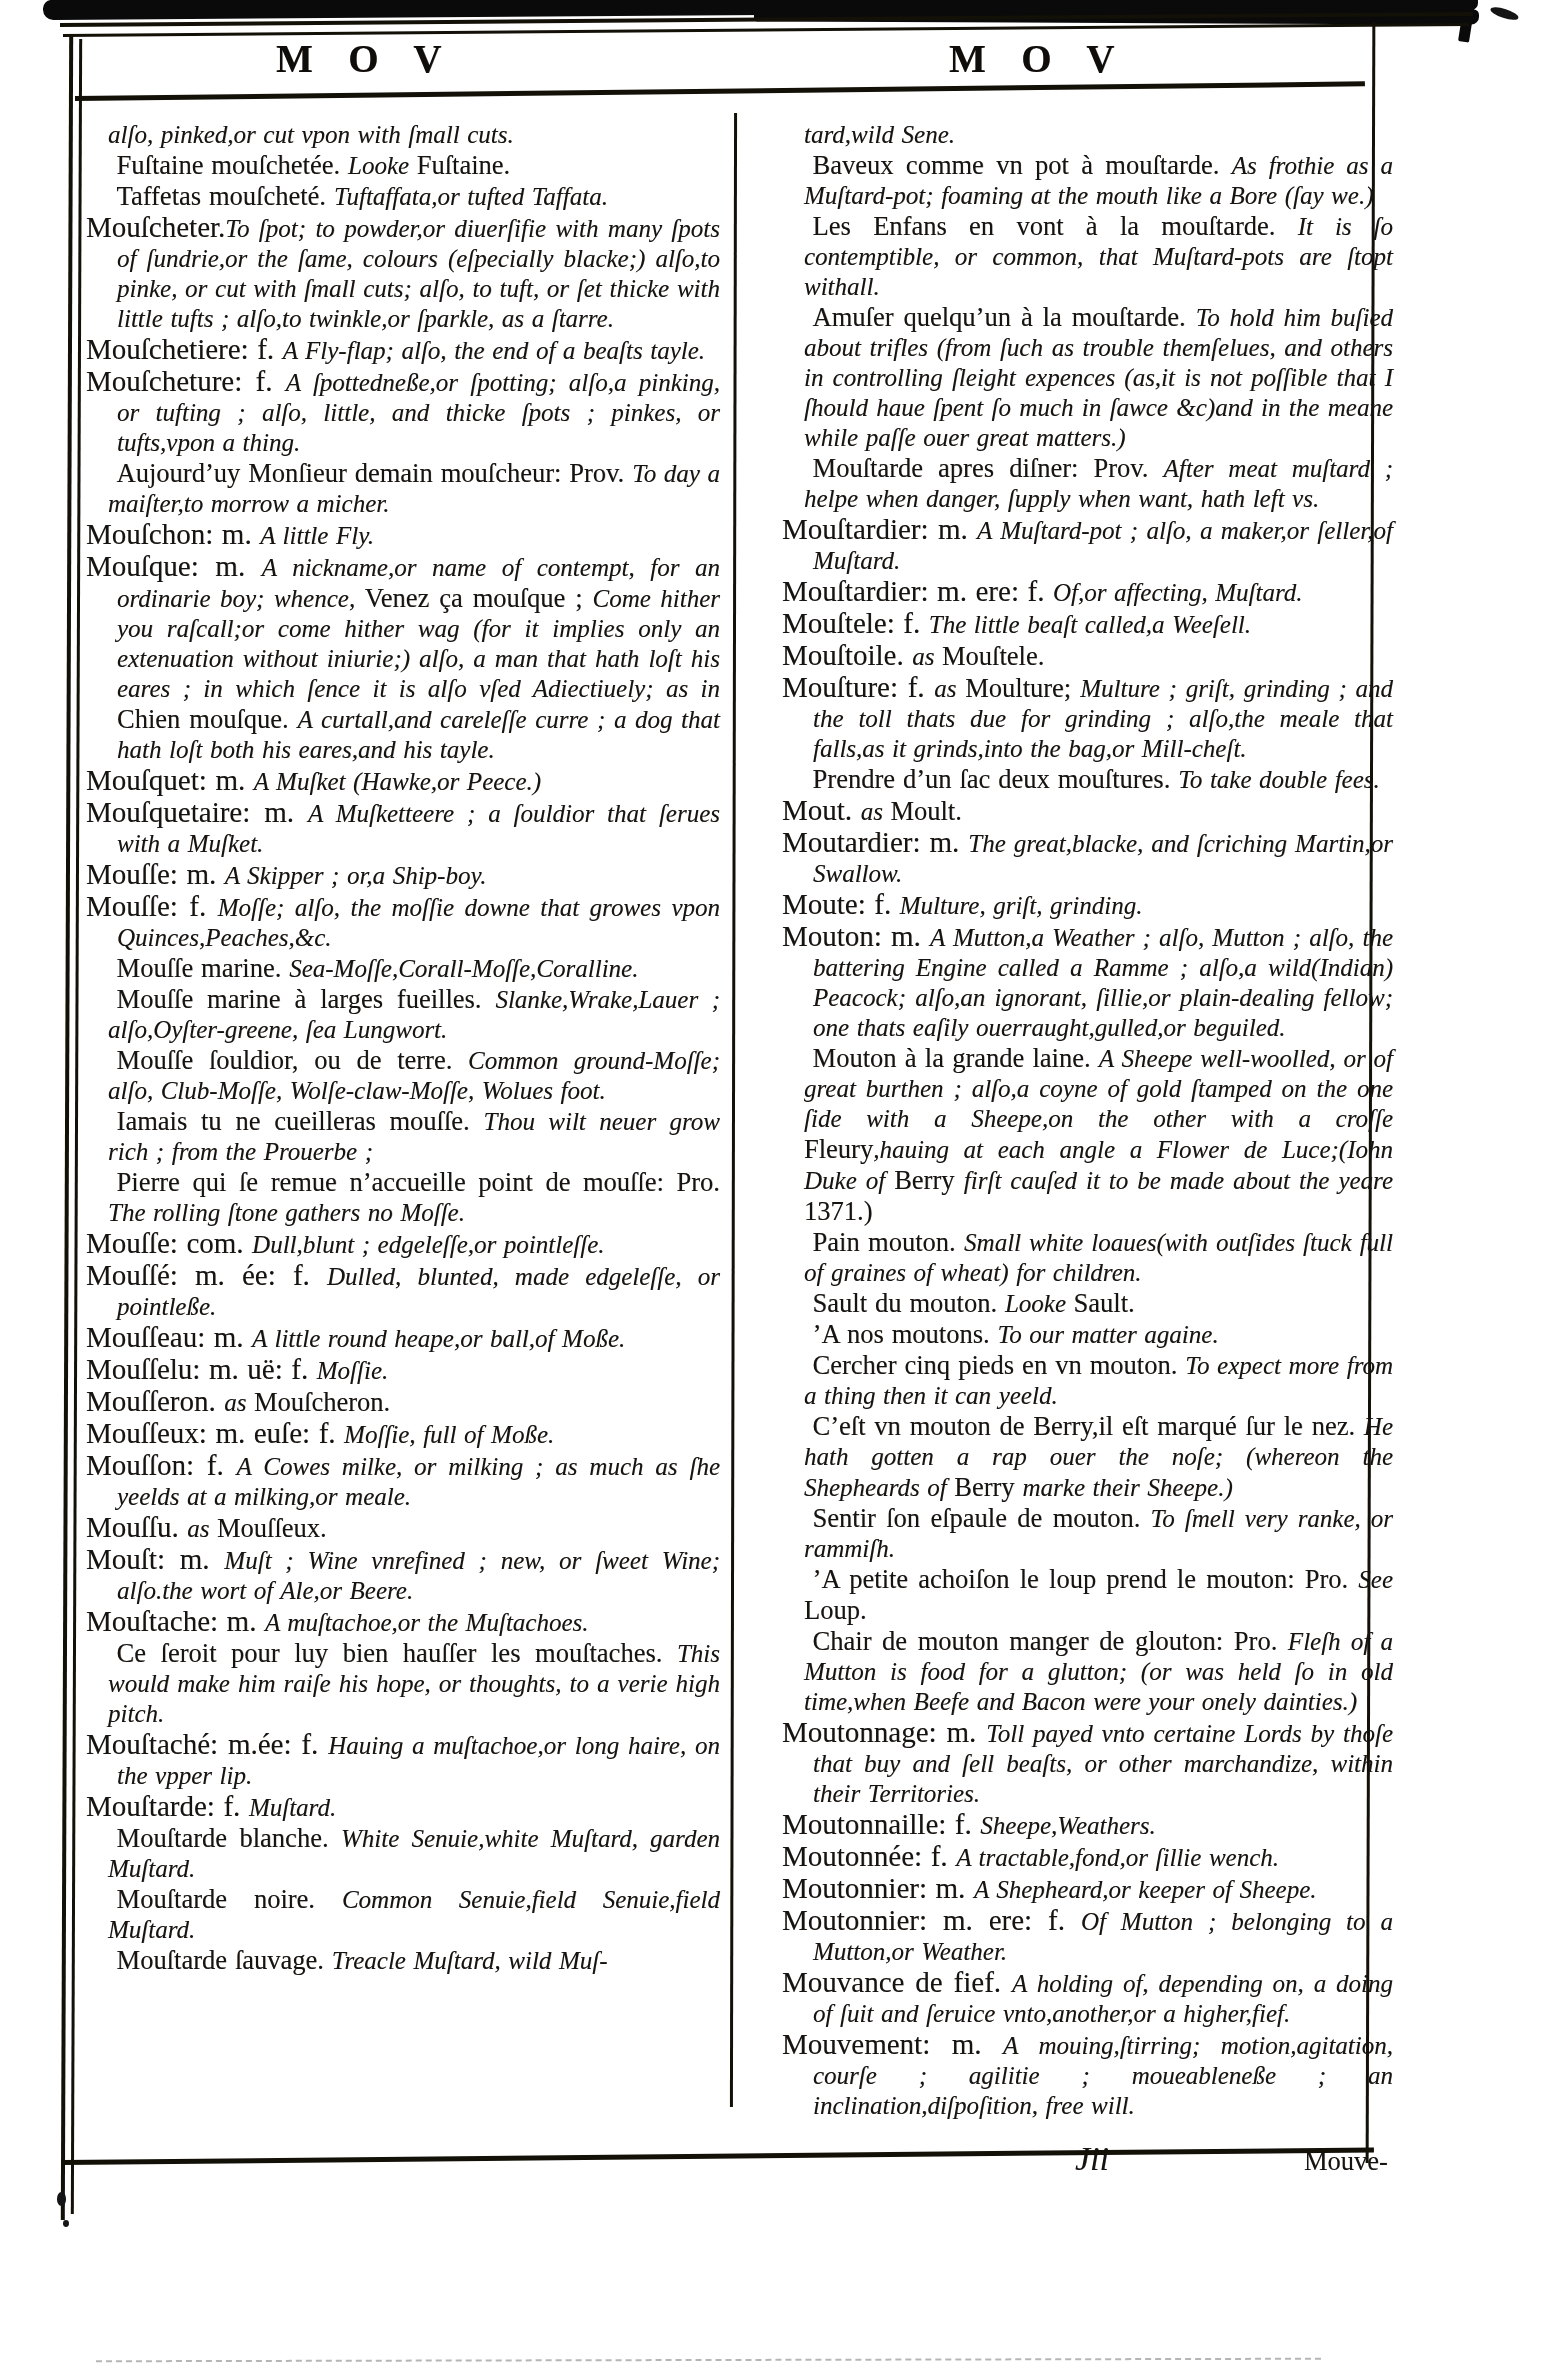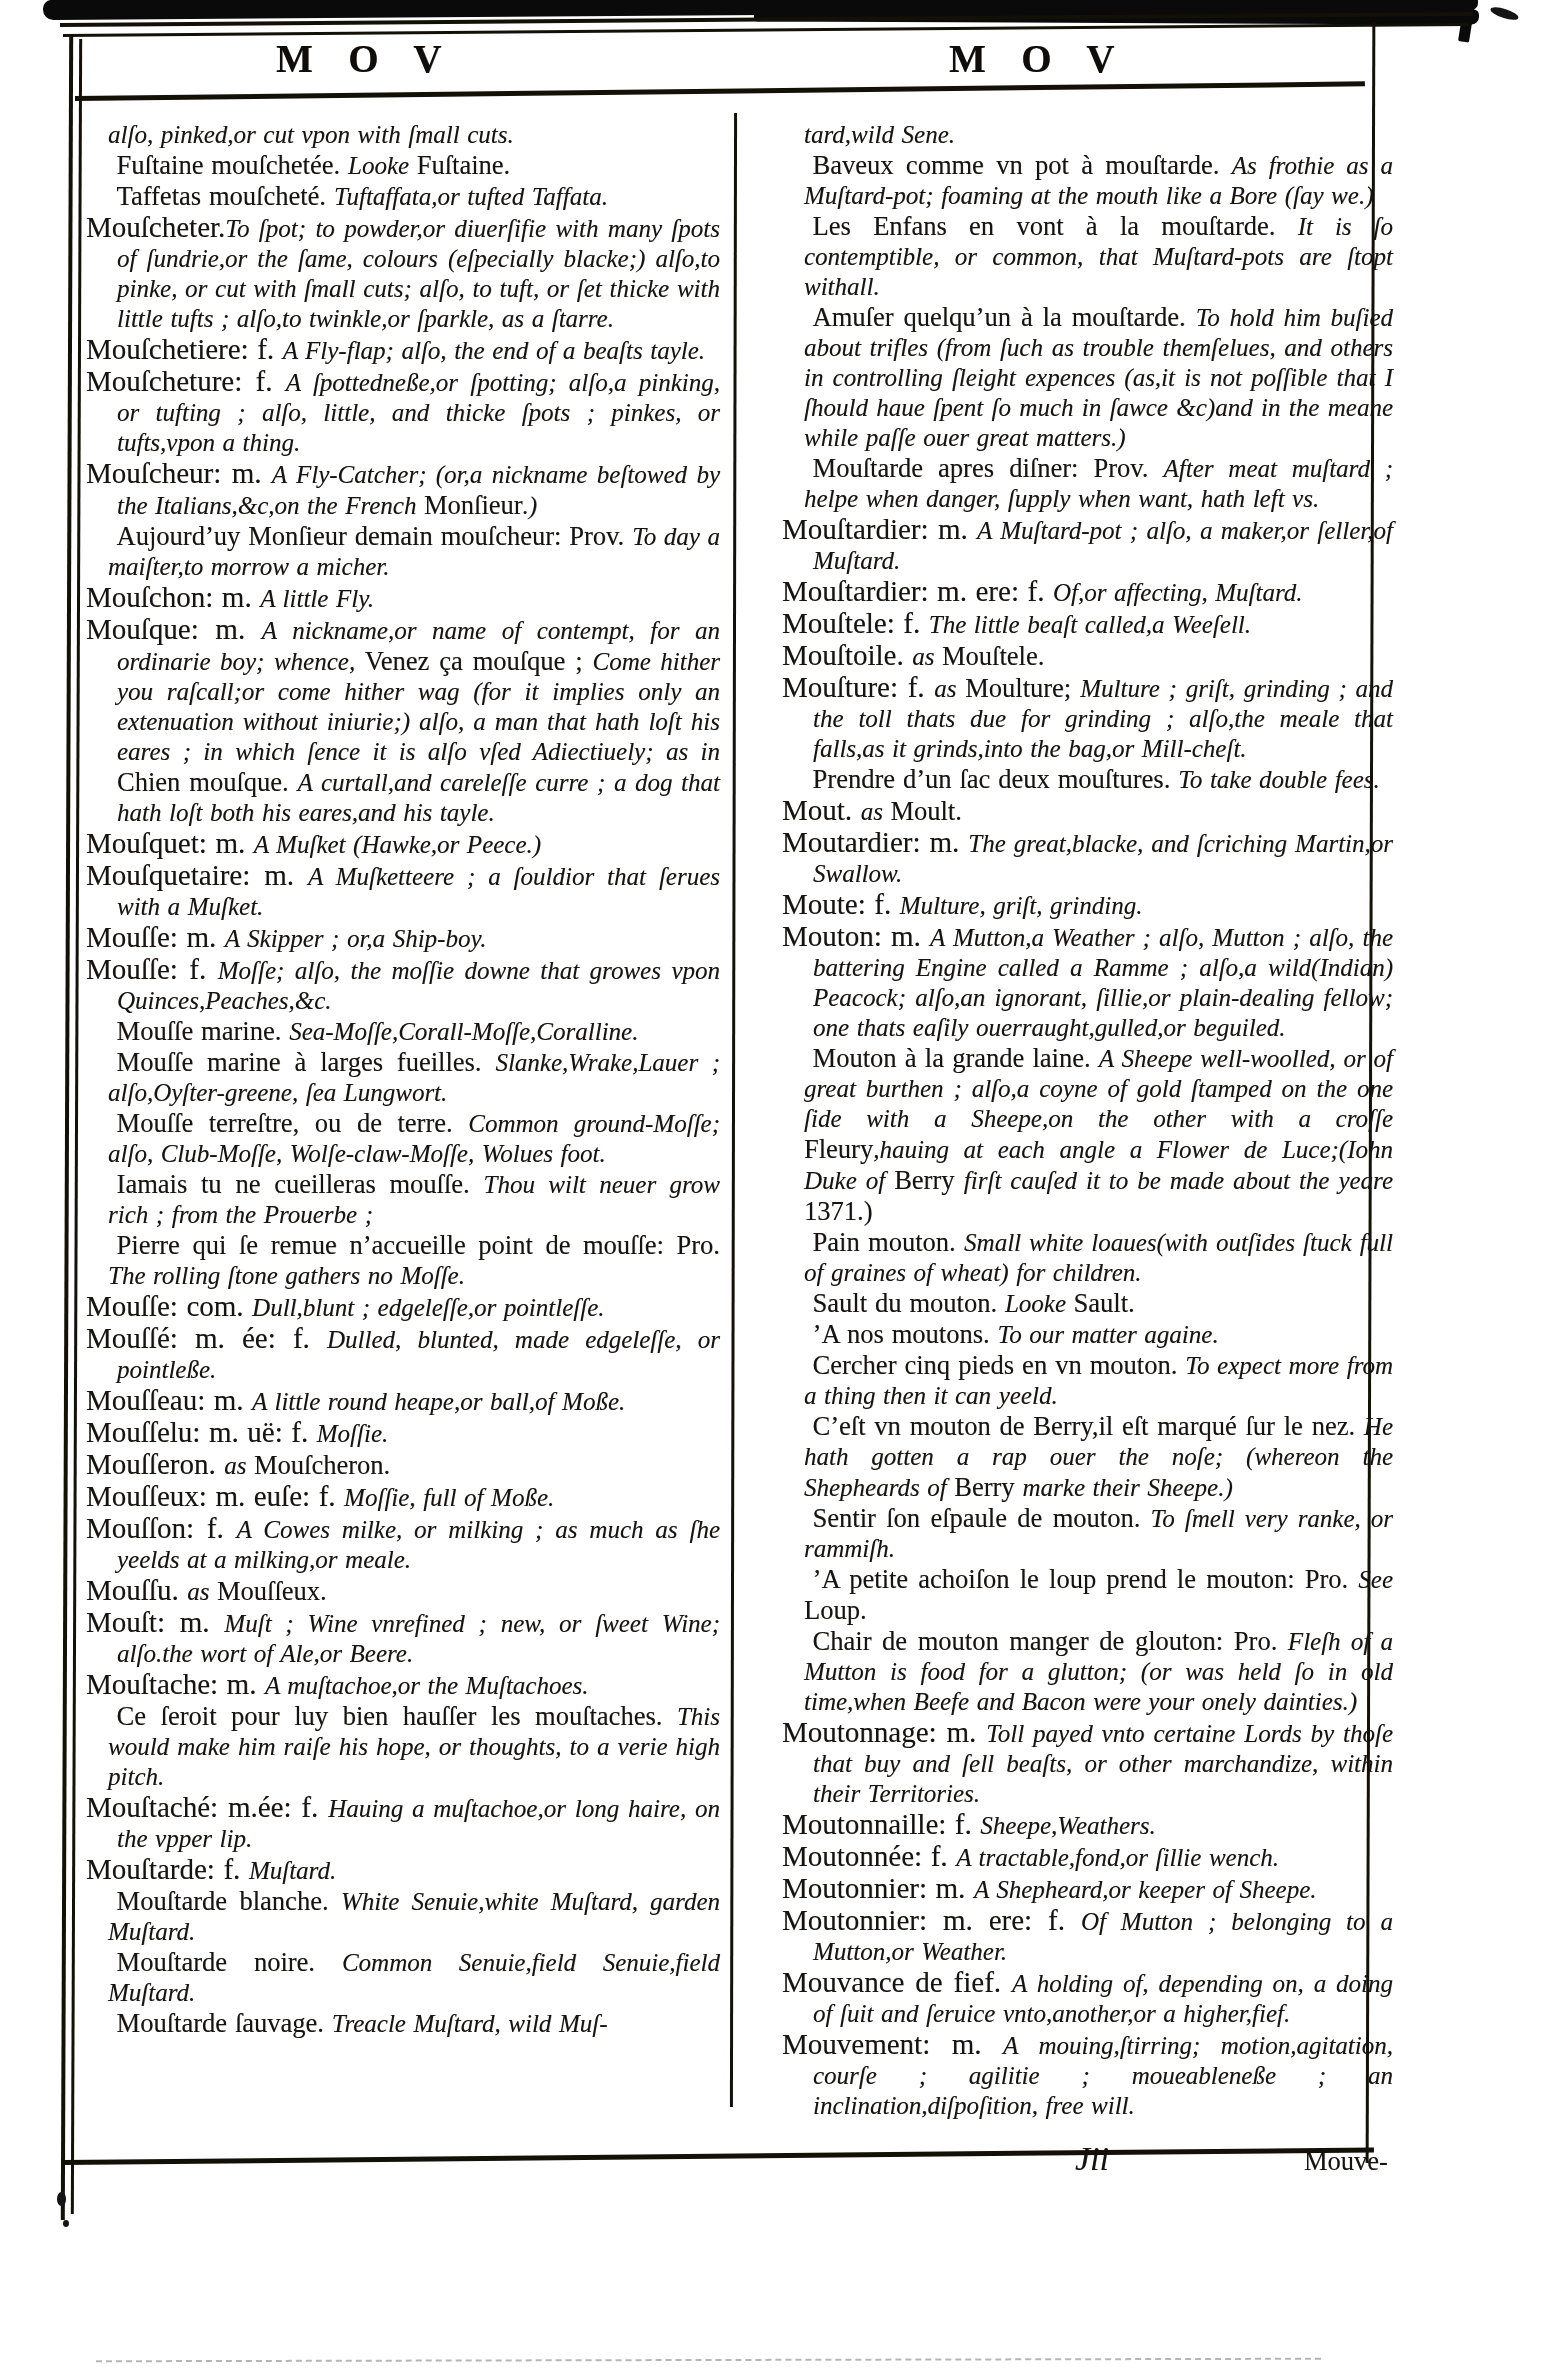--- a/index.html
+++ b/index.html
@@ -75,31 +75,30 @@
   <div id="column-divider" class="rule"></div>
 
   <div id="col-left" class="col">
     <div class="col-body">
         <p class="para cont"><span class="s-i">alſo, pinked,or cut vpon with ſmall cuts.</span></p>
         <p class="para sub"><span class="s-n">Fuſtaine mouſchetée. </span><span class="s-i">Looke </span><span class="s-n">Fuſtaine.</span></p>
         <p class="para sub"><span class="s-n">Taffetas mouſcheté. </span><span class="s-i">Tuftaffata,or tufted Taffata.</span></p>
         <p class="para entry"><span class="s-h">Mouſcheter.</span><span class="s-i">To ſpot; to powder,or diuerſifie with many ſpots of ſundrie,or the ſame, colours (eſpecially blacke;) alſo,to pinke, or cut with ſmall cuts; alſo, to tuft, or ſet thicke with little tufts ; alſo,to twinkle,or ſparkle, as a ſtarre.</span></p>
         <p class="para entry"><span class="s-h">Mouſchetiere: f. </span><span class="s-i">A Fly-flap; alſo, the end of a beaſts tayle.</span></p>
         <p class="para entry"><span class="s-h">Mouſcheture: f. </span><span class="s-i">A ſpottedneße,or ſpotting; alſo,a pinking, or tufting ; alſo, little, and thicke ſpots ; pinkes, or tufts,vpon a thing.</span></p>
-        <p class="para entry"><span class="s-h">Mouſcheur: m. </span><span class="s-i">A Fly-Catcher; (or,a nickname beſtowed by the Italians,&amp;c,on the French </span><span class="s-n">Monſieur</span><span class="s-i">.)</span></p>
         <p class="para sub"><span class="s-n">Aujourd’uy Monſieur demain mouſcheur: Prov. </span><span class="s-i">To day a maiſter,to morrow a micher.</span></p>
         <p class="para entry"><span class="s-h">Mouſchon: m. </span><span class="s-i">A little Fly.</span></p>
         <p class="para entry"><span class="s-h">Mouſque: m. </span><span class="s-i">A nickname,or name of contempt, for an ordinarie boy; whence, </span><span class="s-n">Venez ça mouſque ; </span><span class="s-i">Come hither you raſcall;or come hither wag (for it implies only an extenuation without iniurie;) alſo, a man that hath loſt his eares ; in which ſence it is alſo vſed Adiectiuely; as in </span><span class="s-n">Chien mouſque. </span><span class="s-i">A curtall,and careleſſe curre ; a dog that hath loſt both his eares,and his tayle.</span></p>
         <p class="para entry"><span class="s-h">Mouſquet: m. </span><span class="s-i">A Muſket (Hawke,or Peece.)</span></p>
         <p class="para entry"><span class="s-h">Mouſquetaire: m. </span><span class="s-i">A Muſketteere ; a ſouldior that ſerues with a Muſket.</span></p>
         <p class="para entry"><span class="s-h">Mouſſe: m. </span><span class="s-i">A Skipper ; or,a Ship-boy.</span></p>
         <p class="para entry"><span class="s-h">Mouſſe: f. </span><span class="s-i">Moſſe; alſo, the moſſie downe that growes vpon Quinces,Peaches,&amp;c.</span></p>
         <p class="para sub"><span class="s-n">Mouſſe marine. </span><span class="s-i">Sea-Moſſe,Corall-Moſſe,Coralline.</span></p>
         <p class="para sub"><span class="s-n">Mouſſe marine à larges fueilles. </span><span class="s-i">Slanke,Wrake,Lauer ; alſo,Oyſter-greene, ſea Lungwort.</span></p>
-        <p class="para sub"><span class="s-n">Mouſſe terreſtre, ou de terre. </span><span class="s-i">Common ground-Moſſe; alſo, Club-Moſſe, Wolſe-claw-Moſſe, Wolues foot.</span></p>
+        <p class="para sub"><span class="s-n">Mouſſe ſouldior, ou de terre. </span><span class="s-i">Common ground-Moſſe; alſo, Club-Moſſe, Wolſe-claw-Moſſe, Wolues foot.</span></p>
         <p class="para sub"><span class="s-n">Iamais tu ne cueilleras mouſſe. </span><span class="s-i">Thou wilt neuer grow rich ; from the Prouerbe ;</span></p>
         <p class="para sub"><span class="s-n">Pierre qui ſe remue n’accueille point de mouſſe: Pro. </span><span class="s-i">The rolling ſtone gathers no Moſſe.</span></p>
         <p class="para entry"><span class="s-h">Mouſſe: com. </span><span class="s-i">Dull,blunt ; edgeleſſe,or pointleſſe.</span></p>
         <p class="para entry"><span class="s-h">Mouſſé: m. ée: f. </span><span class="s-i">Dulled, blunted, made edgeleſſe, or pointleße.</span></p>
         <p class="para entry"><span class="s-h">Mouſſeau: m. </span><span class="s-i">A little round heape,or ball,of Moße.</span></p>
         <p class="para entry"><span class="s-h">Mouſſelu: m. uë: f. </span><span class="s-i">Moſſie.</span></p>
         <p class="para entry"><span class="s-h">Mouſſeron. </span><span class="s-i">as </span><span class="s-n">Mouſcheron.</span></p>
         <p class="para entry"><span class="s-h">Mouſſeux: m. euſe: f. </span><span class="s-i">Moſſie, full of Moße.</span></p>
         <p class="para entry"><span class="s-h">Mouſſon: f. </span><span class="s-i">A Cowes milke, or milking ; as much as ſhe yeelds at a milking,or meale.</span></p>
         <p class="para entry"><span class="s-h">Mouſſu. </span><span class="s-i">as </span><span class="s-n">Mouſſeux.</span></p>

